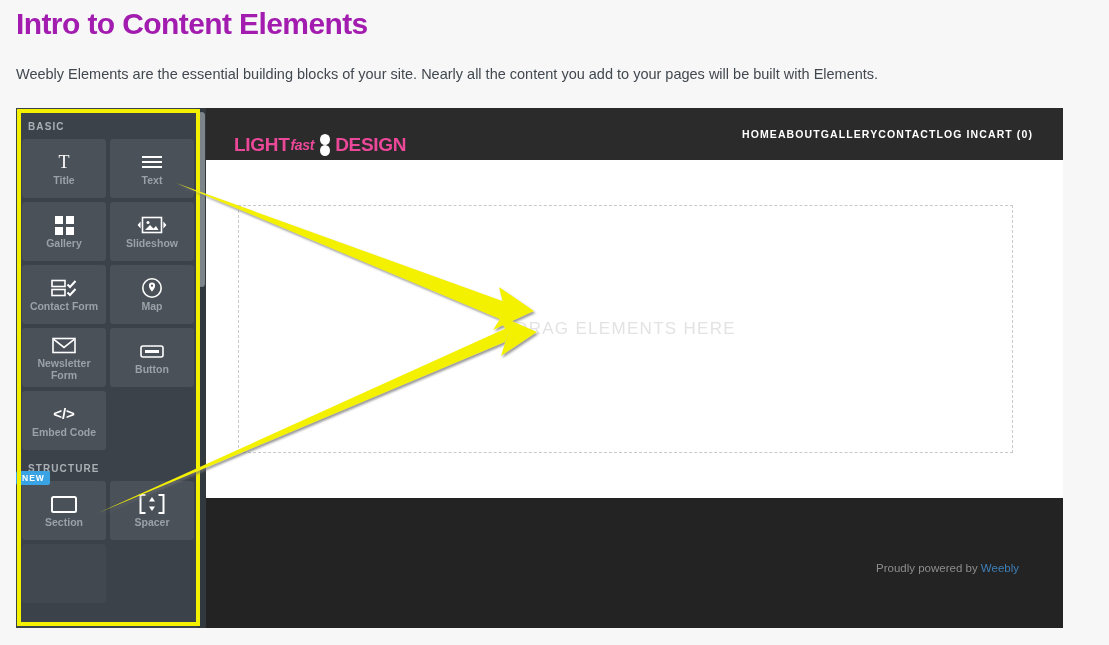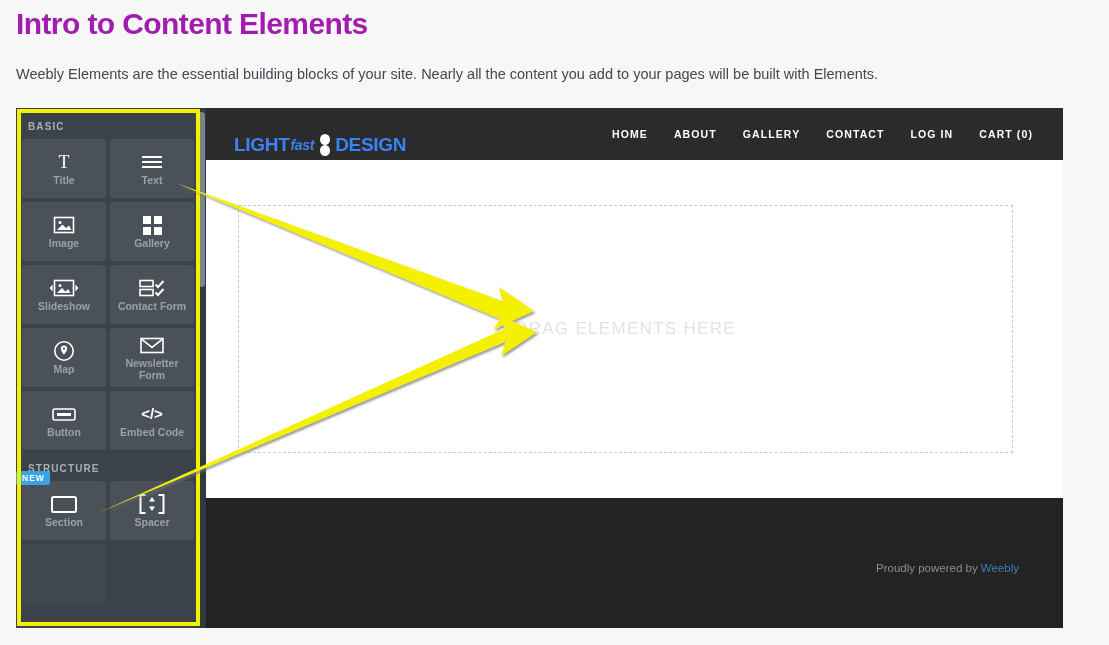--- a/index.html
+++ b/index.html
@@ -155,21 +155,21 @@
     background: #ffffff;
   }
   .site-header {
     height: 52px;
     background: #2b2b2b;
     display: flex;
     align-items: center;
     padding: 0 30px 0 28px;
   }
   .logo {
-    color: #3b82f6;
+    color: #ec4899;
     font-size: 19px;
     font-weight: bold;
     letter-spacing: -0.3px;
     display: flex;
     align-items: center;
     margin-top: 22px;
   }
   .logo-fast {
     font-family: Liberation Sans, sans-serif;
     font-style: italic;
@@ -190,21 +190,20 @@
     width: 10px;
     border-radius: 50%;
     background: #ffffff;
   }
   .logo-mark .b1 { top: 0; height: 11px; }
   .logo-mark .b2 { top: 11px; height: 11px; }
 
   .site-nav {
     margin-left: auto;
     display: flex;
-    gap: 26px;
   }
   .nav-link {
     color: #ffffff;
     font-size: 10.5px;
     font-weight: bold;
     letter-spacing: 1.1px;
     text-decoration: none;
     cursor: pointer;
   }
 
@@ -287,30 +286,20 @@
         <span class="tile-icon">
           <svg width="22" height="16" viewBox="0 0 22 16">
               <rect x="1" y="2" width="20" height="2" fill="#fff"></rect>
               <rect x="1" y="7" width="20" height="2" fill="#fff"></rect>
               <rect x="1" y="12" width="20" height="2" fill="#fff"></rect>
             </svg>
         </span>
         <span class="tile-label">Text</span>
       </div>
 
-      <div class="tile">
-        <span class="tile-icon">
-          <svg width="22" height="18" viewBox="0 0 22 18">
-              <rect x="1.5" y="1.5" width="19" height="15" fill="none" stroke="#fff" stroke-width="1.6"></rect>
-              <circle cx="7" cy="6.5" r="1.6" fill="#fff"></circle>
-              <path d="M4 14 L9.5 8.5 L13 12 L16 9.5 L18.5 14 Z" fill="#fff"></path>
-            </svg>
-        </span>
-        <span class="tile-label">Image</span>
-      </div>
 
       <div class="tile">
         <span class="tile-icon">
           <svg width="19" height="19" viewBox="0 0 19 19">
               <rect x="0" y="0" width="8" height="8" fill="#fff"></rect>
               <rect x="11" y="0" width="8" height="8" fill="#fff"></rect>
               <rect x="0" y="11" width="8" height="8" fill="#fff"></rect>
               <rect x="11" y="11" width="8" height="8" fill="#fff"></rect>
             </svg>
         </span>

